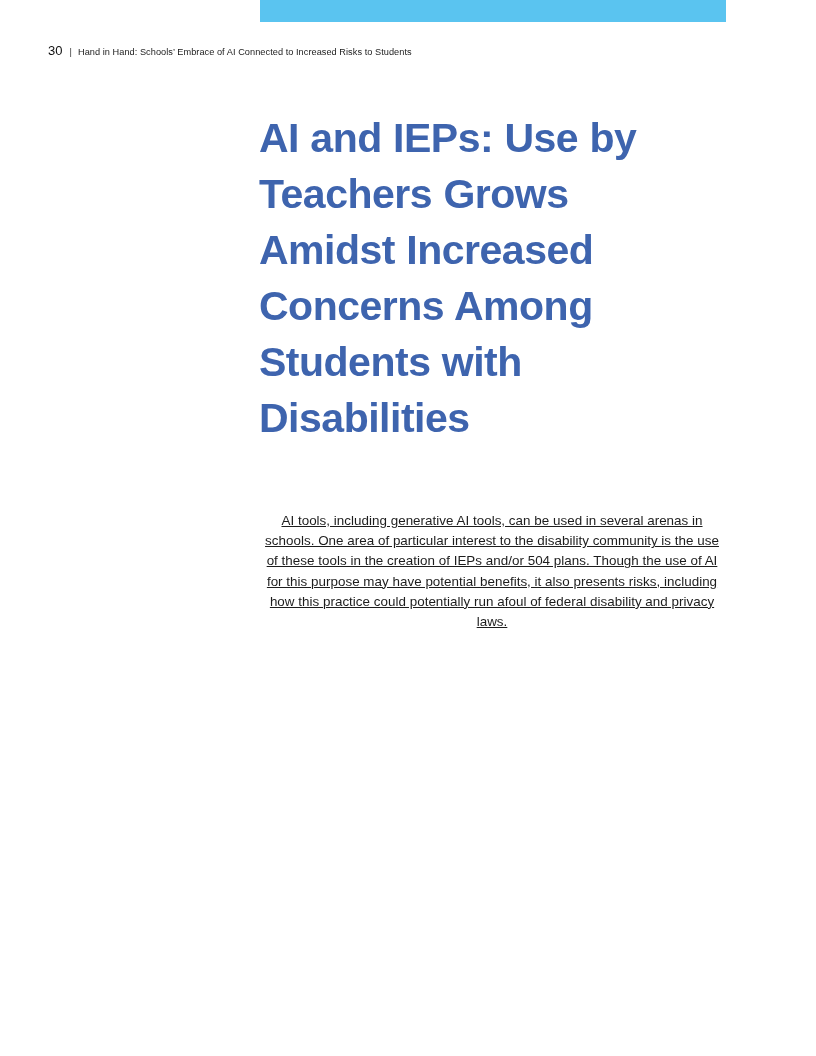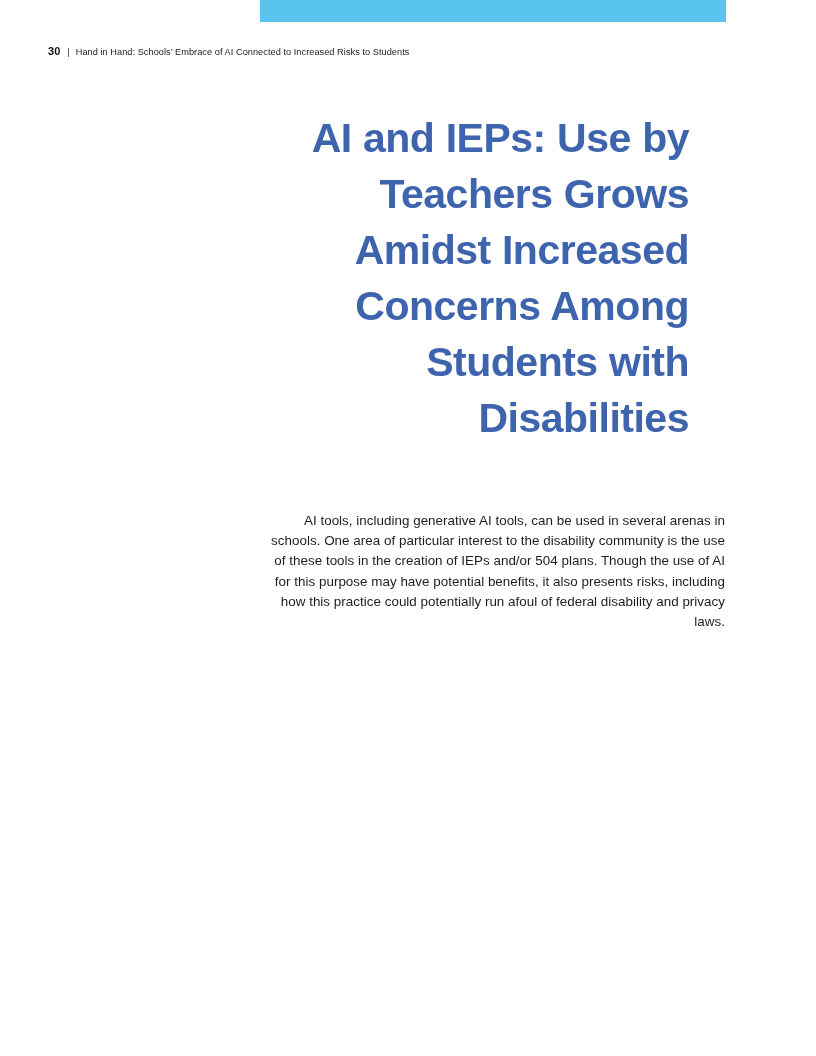--- a/index.html
+++ b/index.html
@@ -42,22 +42,22 @@
     top: 45px;
     display: flex;
     align-items: baseline;
     white-space: nowrap;
     font-size: 9.2px;
     line-height: 12px;
     color: #1b1b1b;
     letter-spacing: 0.005em;
   }
   .running-header .page-num {
-    font-weight: 700;
-    font-size: 11px;
+    font-weight: 400;
+    font-size: 13px;
     color: #111111;
   }
   .running-header .sep {
     color: #333333;
     margin: 0 6px 0 7px;
     font-weight: 400;
   }
   .running-header .hdr-title {
     font-weight: 400;
     color: #1b1b1b;
@@ -86,36 +86,36 @@
     left: 259px;
     top: 110px;
     width: 430px;
     margin: 0;
     font-size: 41px;
     line-height: 56px;
     font-weight: 700;
     letter-spacing: -0.012em;
     color: #3e64ae;
     word-spacing: 0.01em;
-    text-align: right;
   }
 
   
   .intro-paragraph {
     position: absolute;
     left: 259px;
     top: 511px;
     width: 466px;
     margin: 0;
     font-size: 13.4px;
     line-height: 20.2px;
     font-weight: 400;
     color: #1d1d1d;
     letter-spacing: 0.002em;
-    text-align: right;
+    text-align: center;
+    text-decoration: underline;
   }
 </style>
 </head>
 <body>
 
 <div class="page">
 
   <div class="top-bar"></div>
 
   <div class="running-header">

